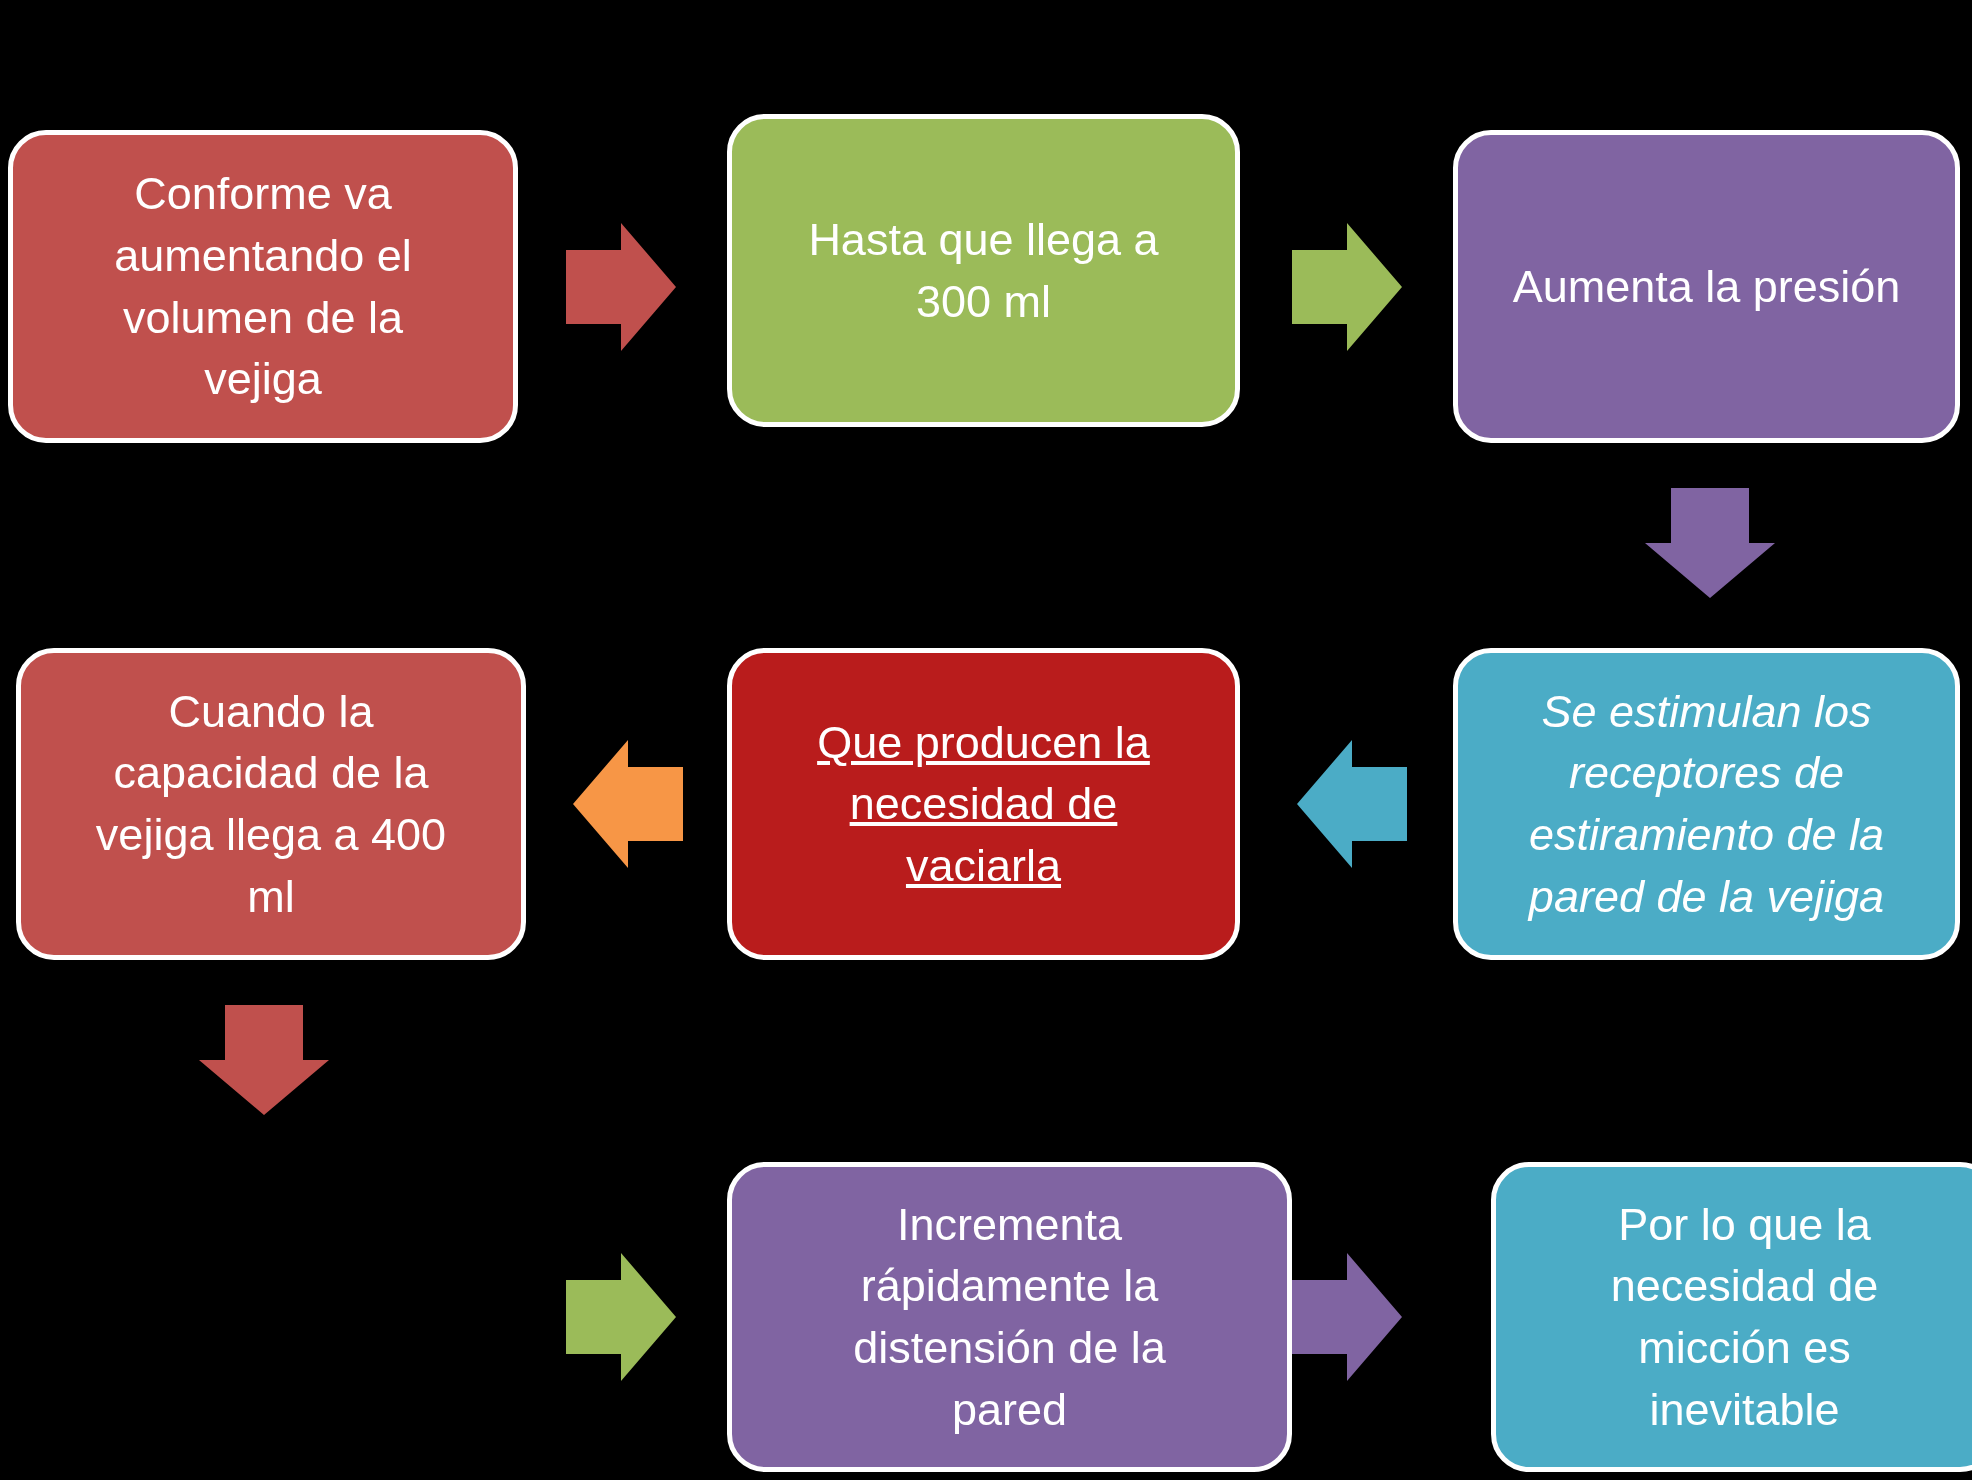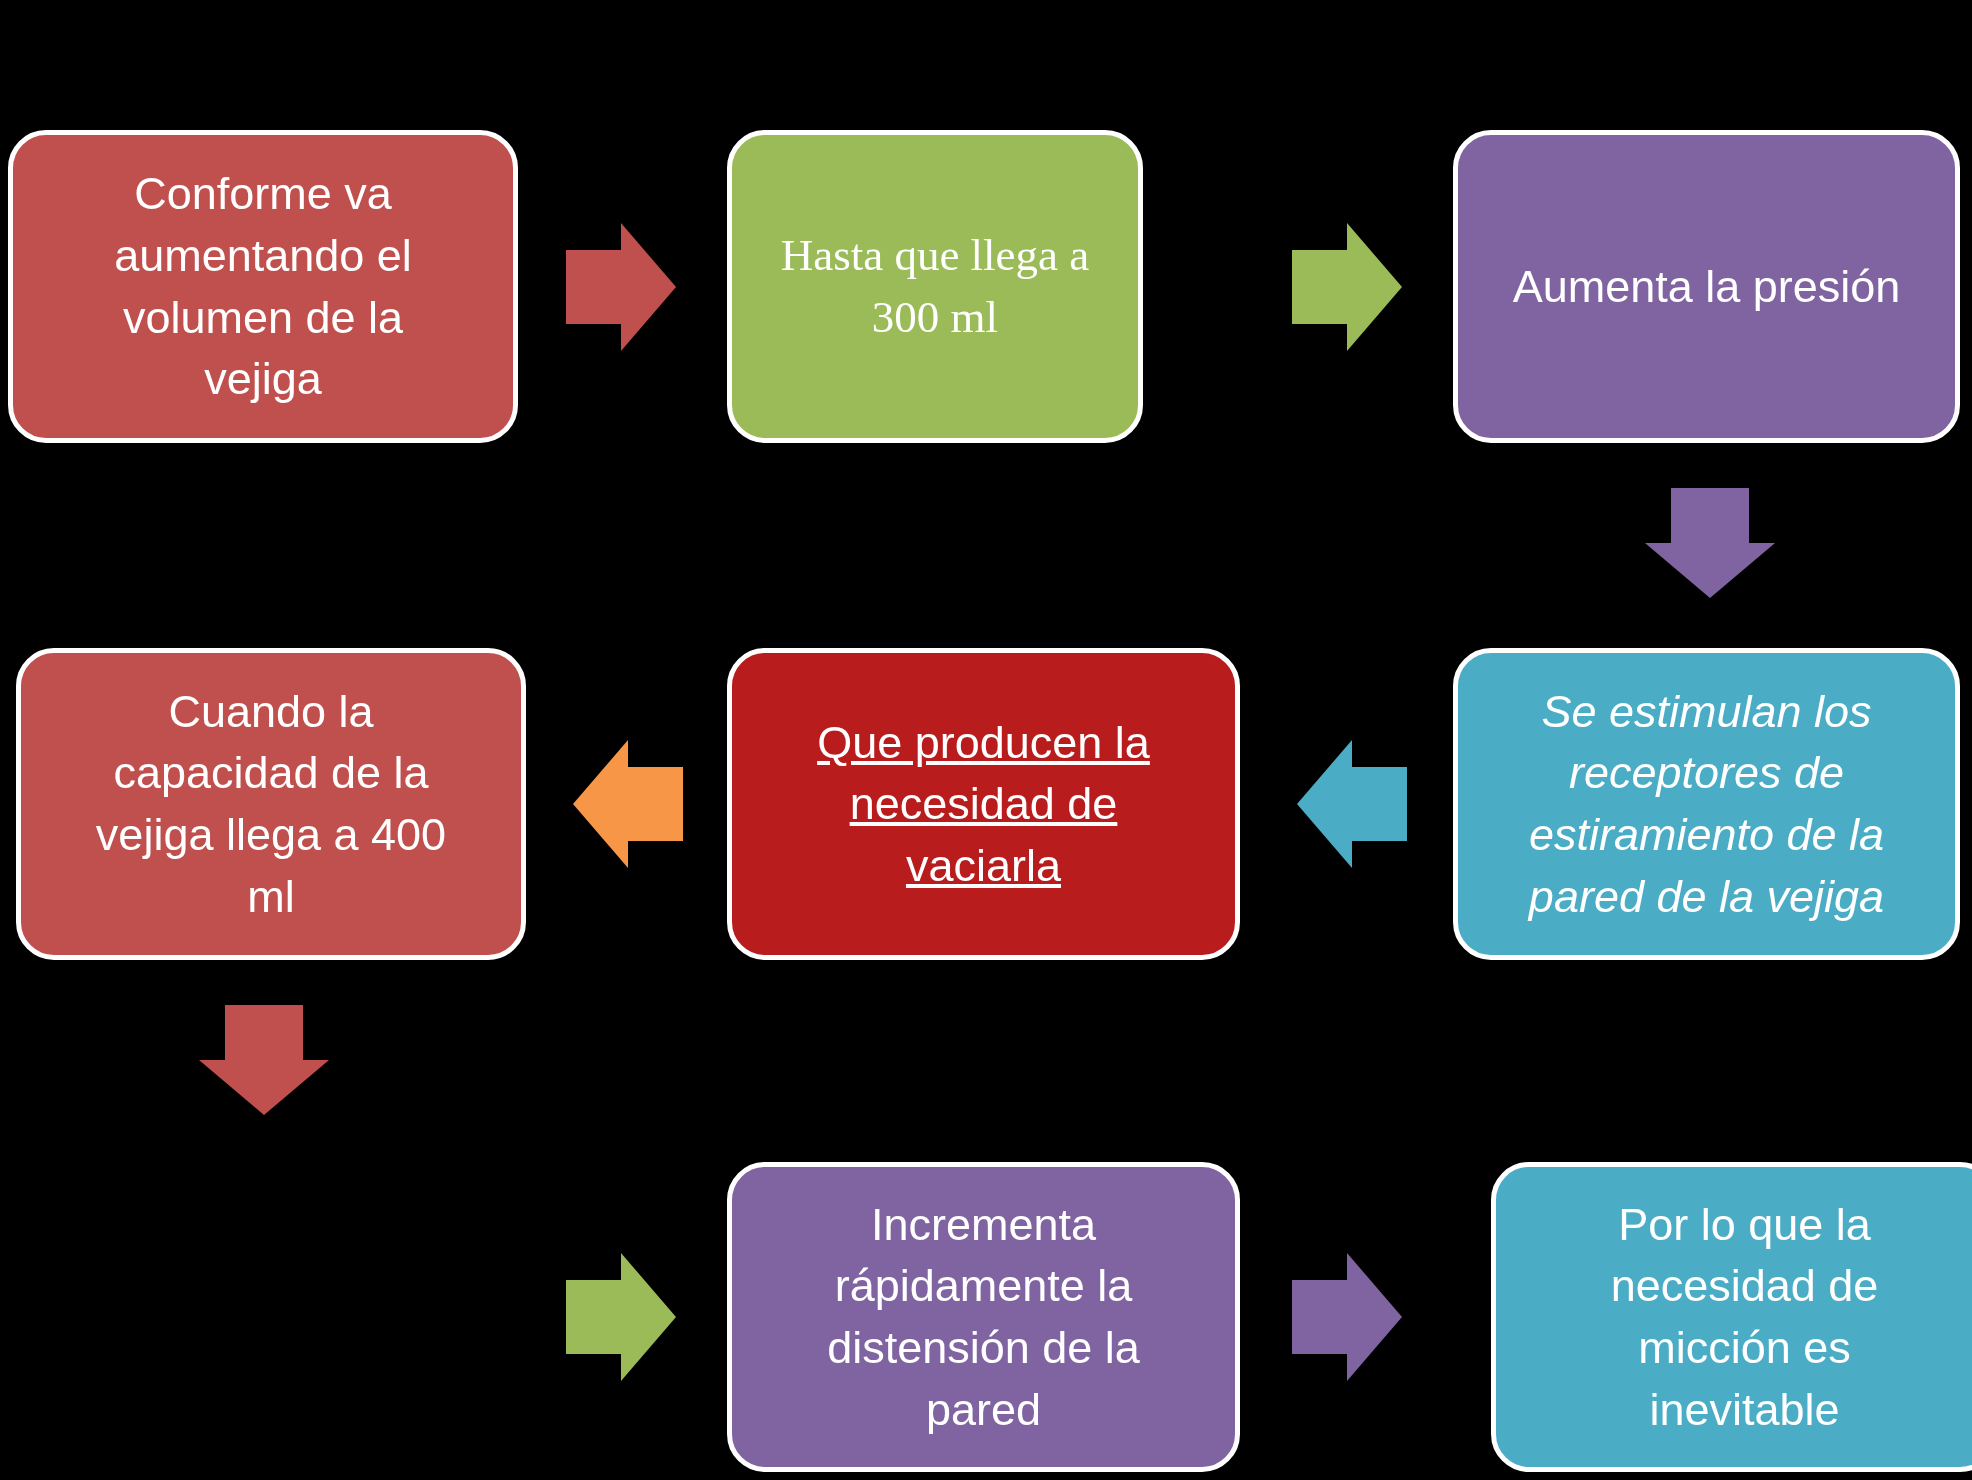--- a/index.html
+++ b/index.html
@@ -43,27 +43,27 @@
     clip-path: polygon(0% 21%, 50% 21%, 50% 0%, 100% 50%, 50% 100%, 50% 79%, 0% 79%);
   }
   .arrow.left {
     clip-path: polygon(100% 21%, 50% 21%, 50% 0%, 0% 50%, 50% 100%, 50% 79%, 100% 79%);
   }
   .arrow.down {
     clip-path: polygon(20% 0%, 80% 0%, 80% 50%, 100% 50%, 50% 100%, 0% 50%, 20% 50%);
   }
   
   .b1 { left: 8px;    top: 130px;  width: 510px; height: 313px; }
-  .b2 { left: 727px;  top: 130px;  width: 416px; height: 313px; font-family: Liberation Serif, serif; }
+  .b2 { left: 727px;  top: 114px;  width: 513px; height: 313px; }
   .b3 { left: 1453px; top: 130px;  width: 507px; height: 313px; text-align: center; }
   .b4 { left: 16px;    top: 648px;  width: 510px; height: 312px; }
   .b5 { left: 727px;  top: 648px;  width: 513px; height: 312px; }
   .b6 { left: 1453px; top: 648px;  width: 507px; height: 312px; }
   .b7 { left: 8px;    top: 1162px; width: 510px; height: 310px; }
-  .b8 { left: 727px;  top: 1162px; width: 513px; height: 310px; }
+  .b8 { left: 727px;  top: 1162px; width: 565px; height: 310px; }
   .b9 { left: 1491px; top: 1162px; width: 507px; height: 310px; }
   
   .a1 { left: 566px;  top: 223px; }
   .a2 { left: 1292px; top: 223px; }
   .a3 { left: 1645px; top: 488px; }
   .a4 { left: 1297px; top: 740px; }
   .a5 { left: 573px;  top: 740px; }
   .a6 { left: 199px;  top: 1005px; }
   .a7 { left: 566px;  top: 1253px; }
   .a8 { left: 1292px; top: 1253px; }

